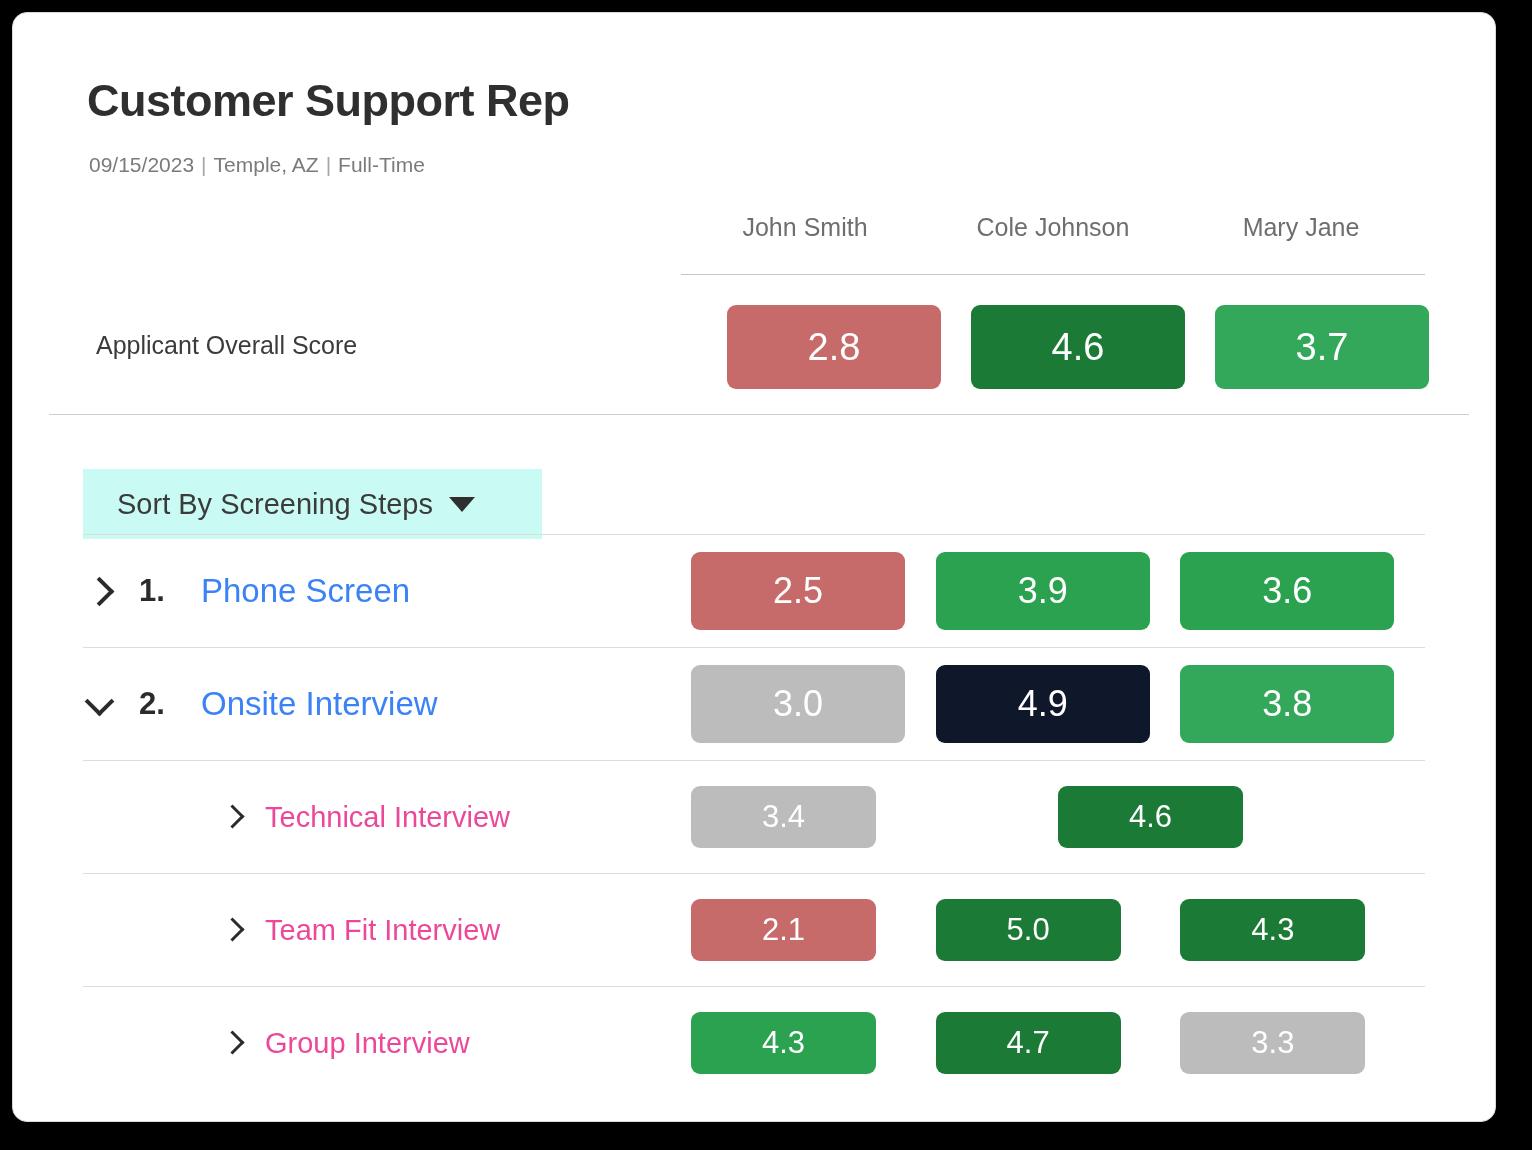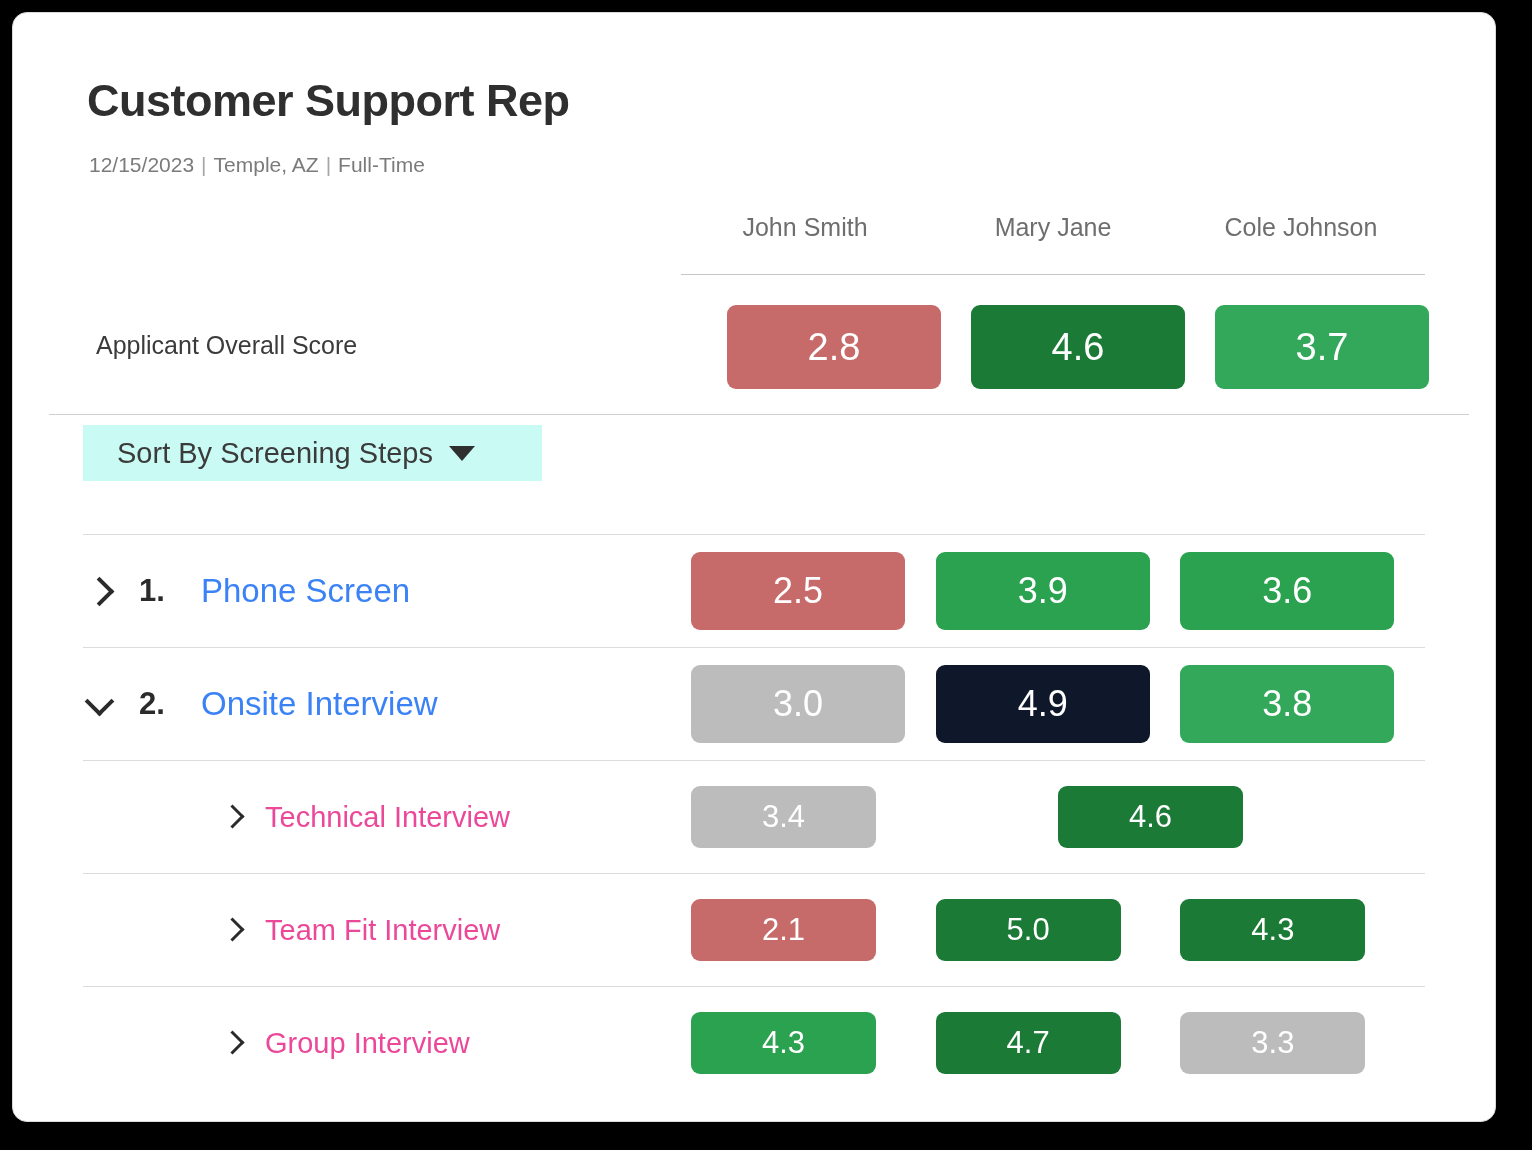--- a/index.html
+++ b/index.html
@@ -114,23 +114,23 @@
     font-weight: normal;
   }
   .chip.size-lg { width: 214px; height: 84px; font-size: 38px; }
   .chip.size-md { width: 214px; height: 78px; font-size: 36px; }
   .chip.size-sm { width: 185px; height: 62px; font-size: 31px; }
 
   
   #sort-control {
     position: absolute;
     left: 70px;
-    top: 412px;
+    top: 456px;
     width: 459px;
-    height: 56px;
+    height: 70px;
     background: #c9fbf4;
     display: flex;
     align-items: center;
     cursor: pointer;
   }
   #sort-label {
     font-size: 29px;
     color: #3b3b3b;
     padding-left: 34px;
     white-space: nowrap;
@@ -213,27 +213,27 @@
   }
 </style>
 </head>
 <body>
 
 <div id="card">
 
   <div class="page-title">Customer Support Rep</div>
 
   <div class="page-subtitle">
-    <span>12/15/2023</span><span class="sep">|</span><span>Temple, AZ</span><span class="sep">|</span><span>Full-Time</span>
+    <span>09/15/2023</span><span class="sep">|</span><span>Temple, AZ</span><span class="sep">|</span><span>Full-Time</span>
   </div>
 
   <div id="candidate-header">
     <div class="candidate-name">John Smith</div>
+    <div class="candidate-name">Cole Johnson</div>
     <div class="candidate-name">Mary Jane</div>
-    <div class="candidate-name">Cole Johnson</div>
   </div>
 
   <div id="overall-row">
     <div id="overall-label">Applicant Overall Score</div>
     <div id="overall-chips">
       <div class="chip-cell">
         <div class="chip size-lg" style="background-color: rgb(199, 106, 106);">2.8</div>
       </div>
       <div class="chip-cell">
         <div class="chip size-lg" style="background-color: rgb(27, 122, 53);">4.6</div>

